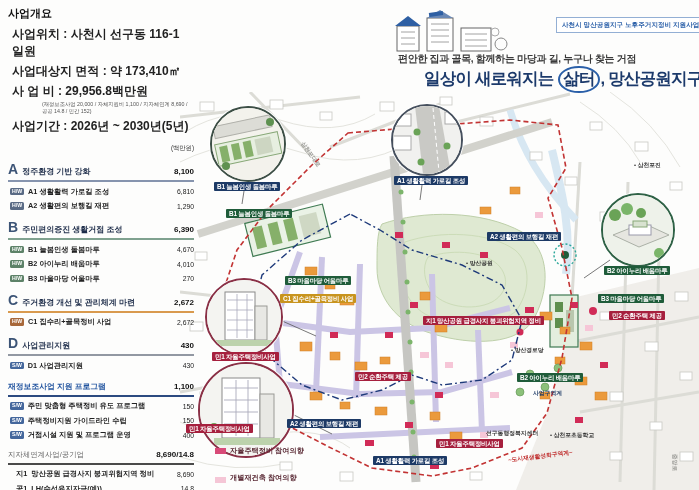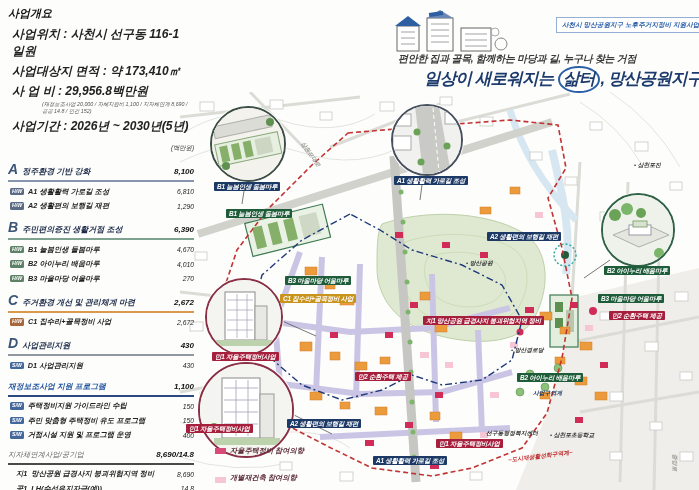--- a/index.html
+++ b/index.html
@@ -1,17 +1,17 @@
 <!DOCTYPE html>
 <html><head>
 <meta charset="utf-8">
 <style>
   html,body{margin:0;padding:0;}
   body{font-family:"Liberation Sans", sans-serif; background:#e9e9e7;}
-  #page{position:relative;width:699px;height:490px;background:#fdfdfc;overflow:hidden;font-style:italic;}
+  #page{position:relative;width:699px;height:490px;background:#fdfdfc;overflow:hidden;}
   .abs{position:absolute;}
   
   #left{position:absolute;left:8px;top:6px;width:186px;}
   .ov-title{font-size:11px;font-weight:bold;color:#111;margin-bottom:5px;}
   .ov-line{font-size:12px;color:#222;margin:3px 0 0 4px;font-weight:bold;}
   .ov-sub{font-size:5.3px;color:#555;margin:1px 0 0 34px;font-weight:normal;}
   .unit{font-size:6.3px;color:#333;text-align:right;margin-top:9px;}
   .sec-head{display:flex;align-items:baseline;padding-bottom:2px;margin-top:9px;}
   .sec-letter{font-size:14px;font-weight:bold;color:#3c5476;line-height:1;}
   .sec-title{font-size:8px;font-weight:bold;color:#1d2c49;margin-left:4px;}
@@ -313,26 +313,26 @@
       <span class="b-val">430</span>
     </div>
 
     <div class="p-head">
       <span class="p-title">재정보조사업 지원 프로그램</span>
       <span class="sec-total">1,100</span>
     </div>
       <div class="rule rule-p"></div>
     <div class="b-row">
       <span class="badge bdg-s">S/W</span>
+      <span class="b-label">주민 맞춤형 주택정비 유도 프로그램</span>
+      <span class="b-val">150</span>
+    </div>
+    <div class="b-row">
+      <span class="badge bdg-s">S/W</span>
       <span class="b-label">주택정비지원 가이드라인 수립</span>
-      <span class="b-val">150</span>
-    </div>
-    <div class="b-row">
-      <span class="badge bdg-s">S/W</span>
-      <span class="b-label">주민 맞춤형 주택정비 유도 프로그램</span>
       <span class="b-val">150</span>
     </div>
     <div class="b-row">
       <span class="badge bdg-s">S/W</span>
       <span class="b-label">거점시설 지원 및 프로그램 운영</span>
       <span class="b-val">400</span>
     </div>
 
     <div class="p-head">
       <span class="l-title">지자체연계사업/공기업</span>

